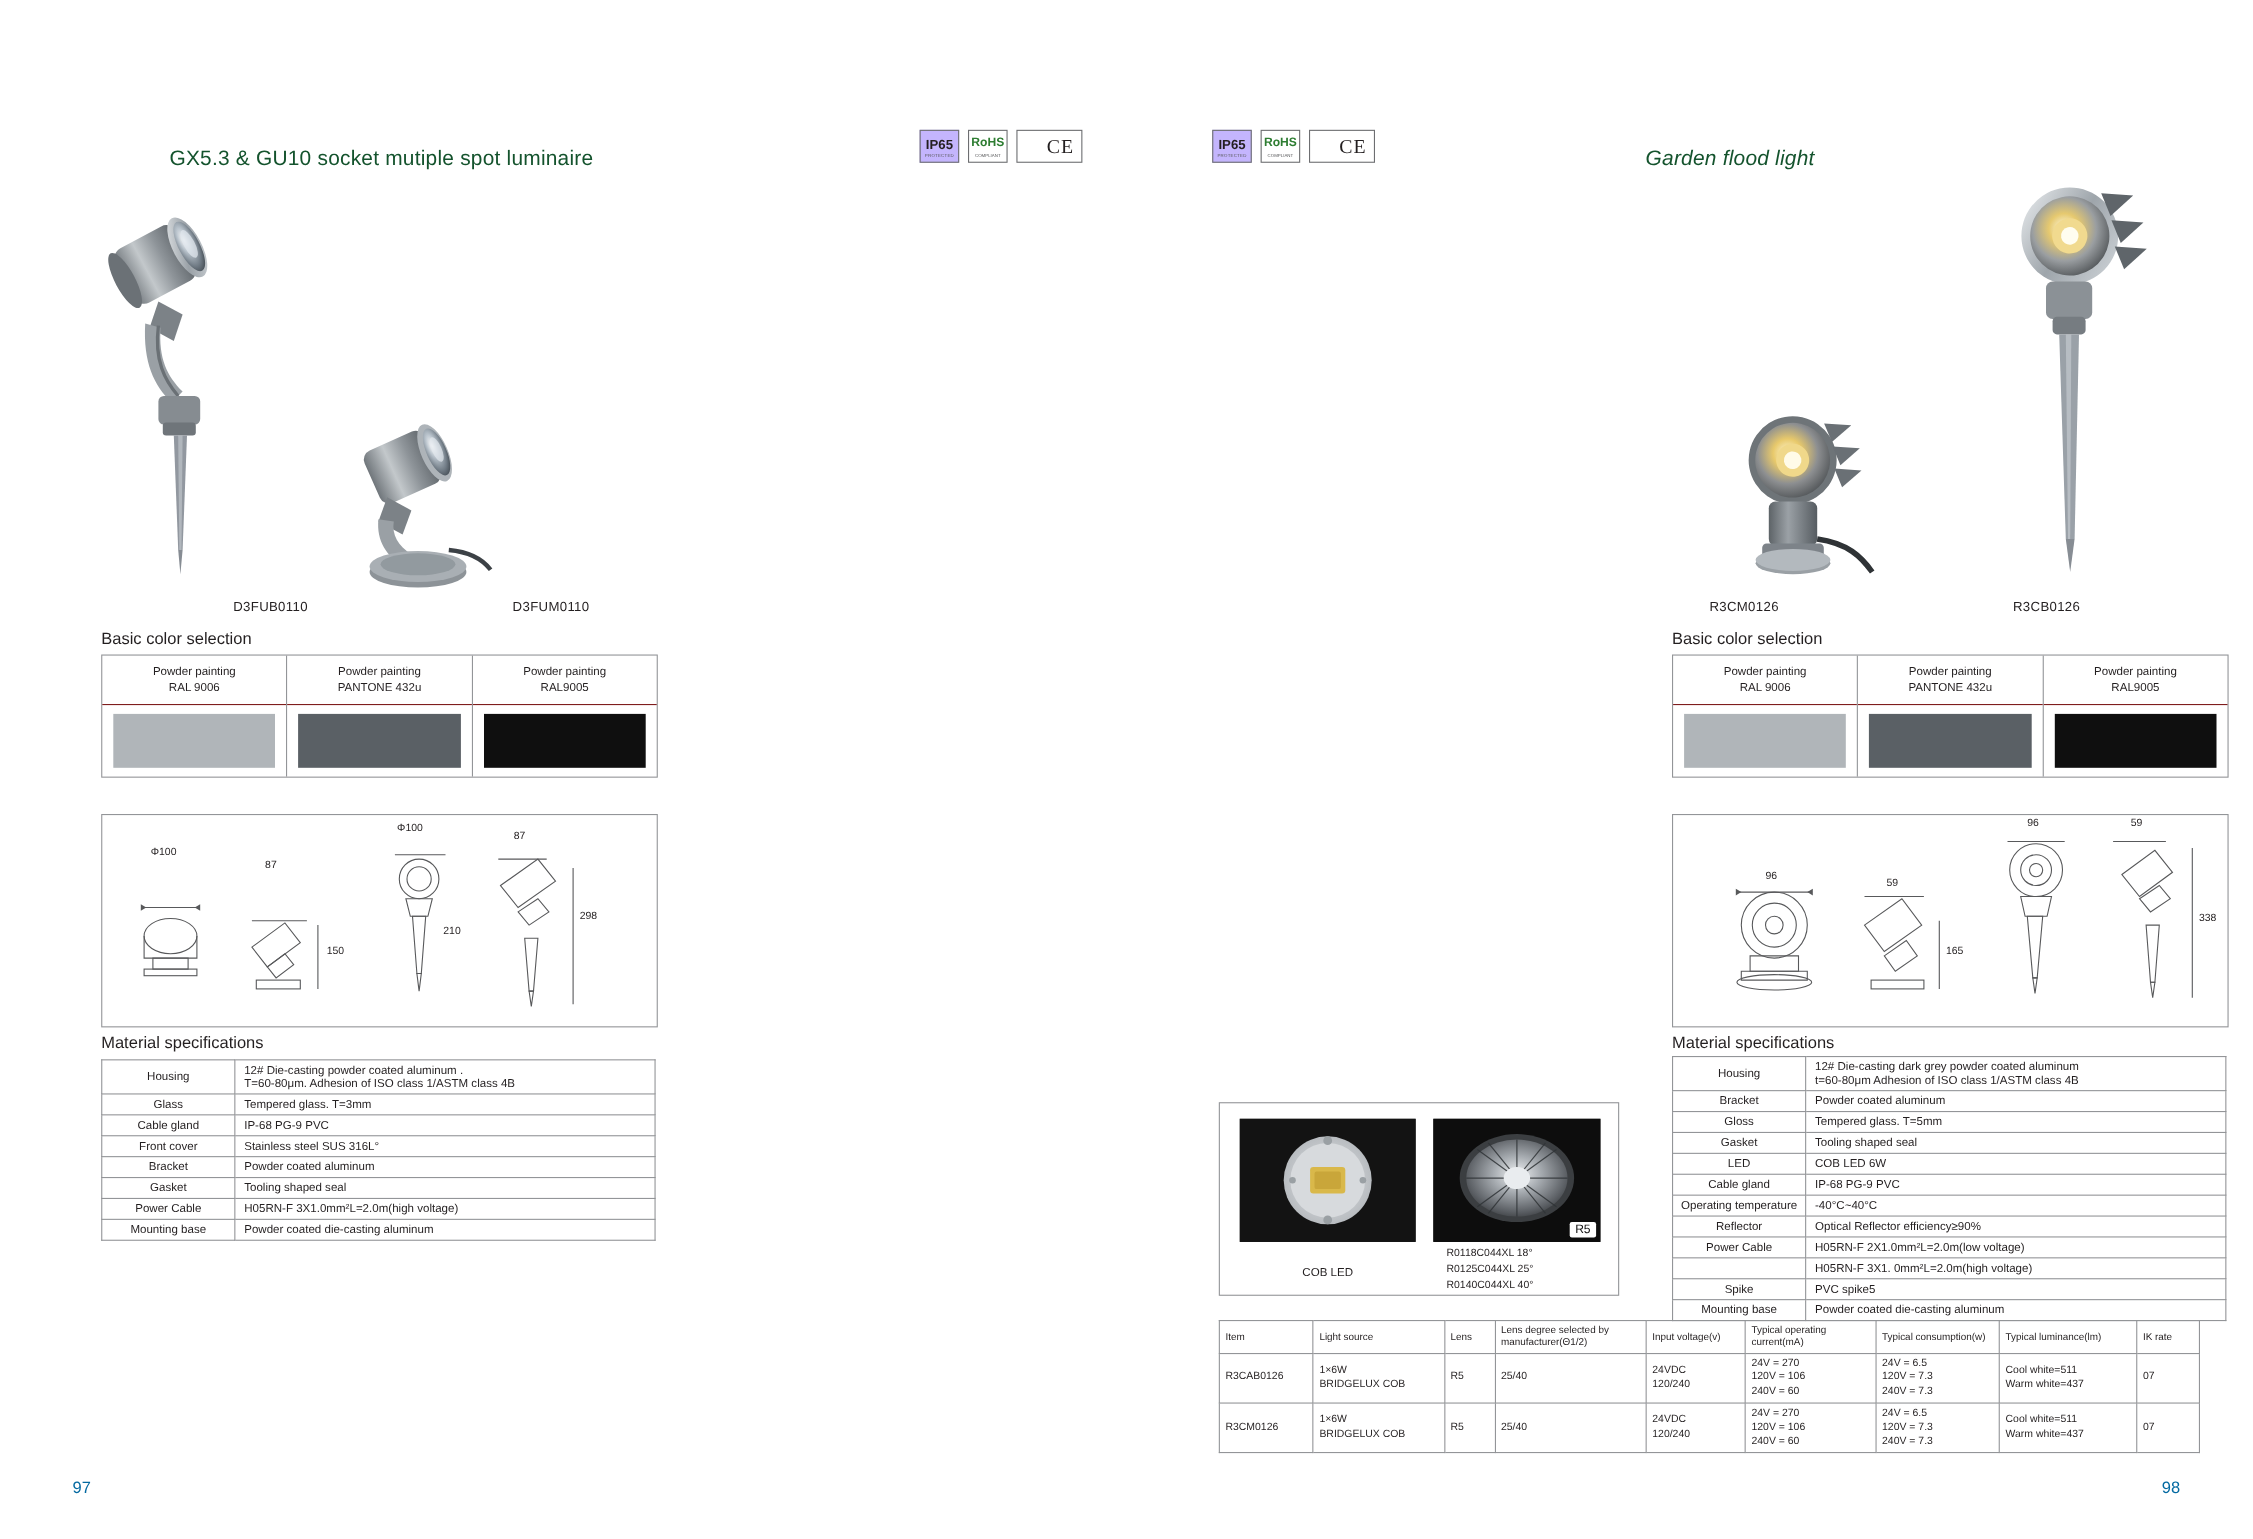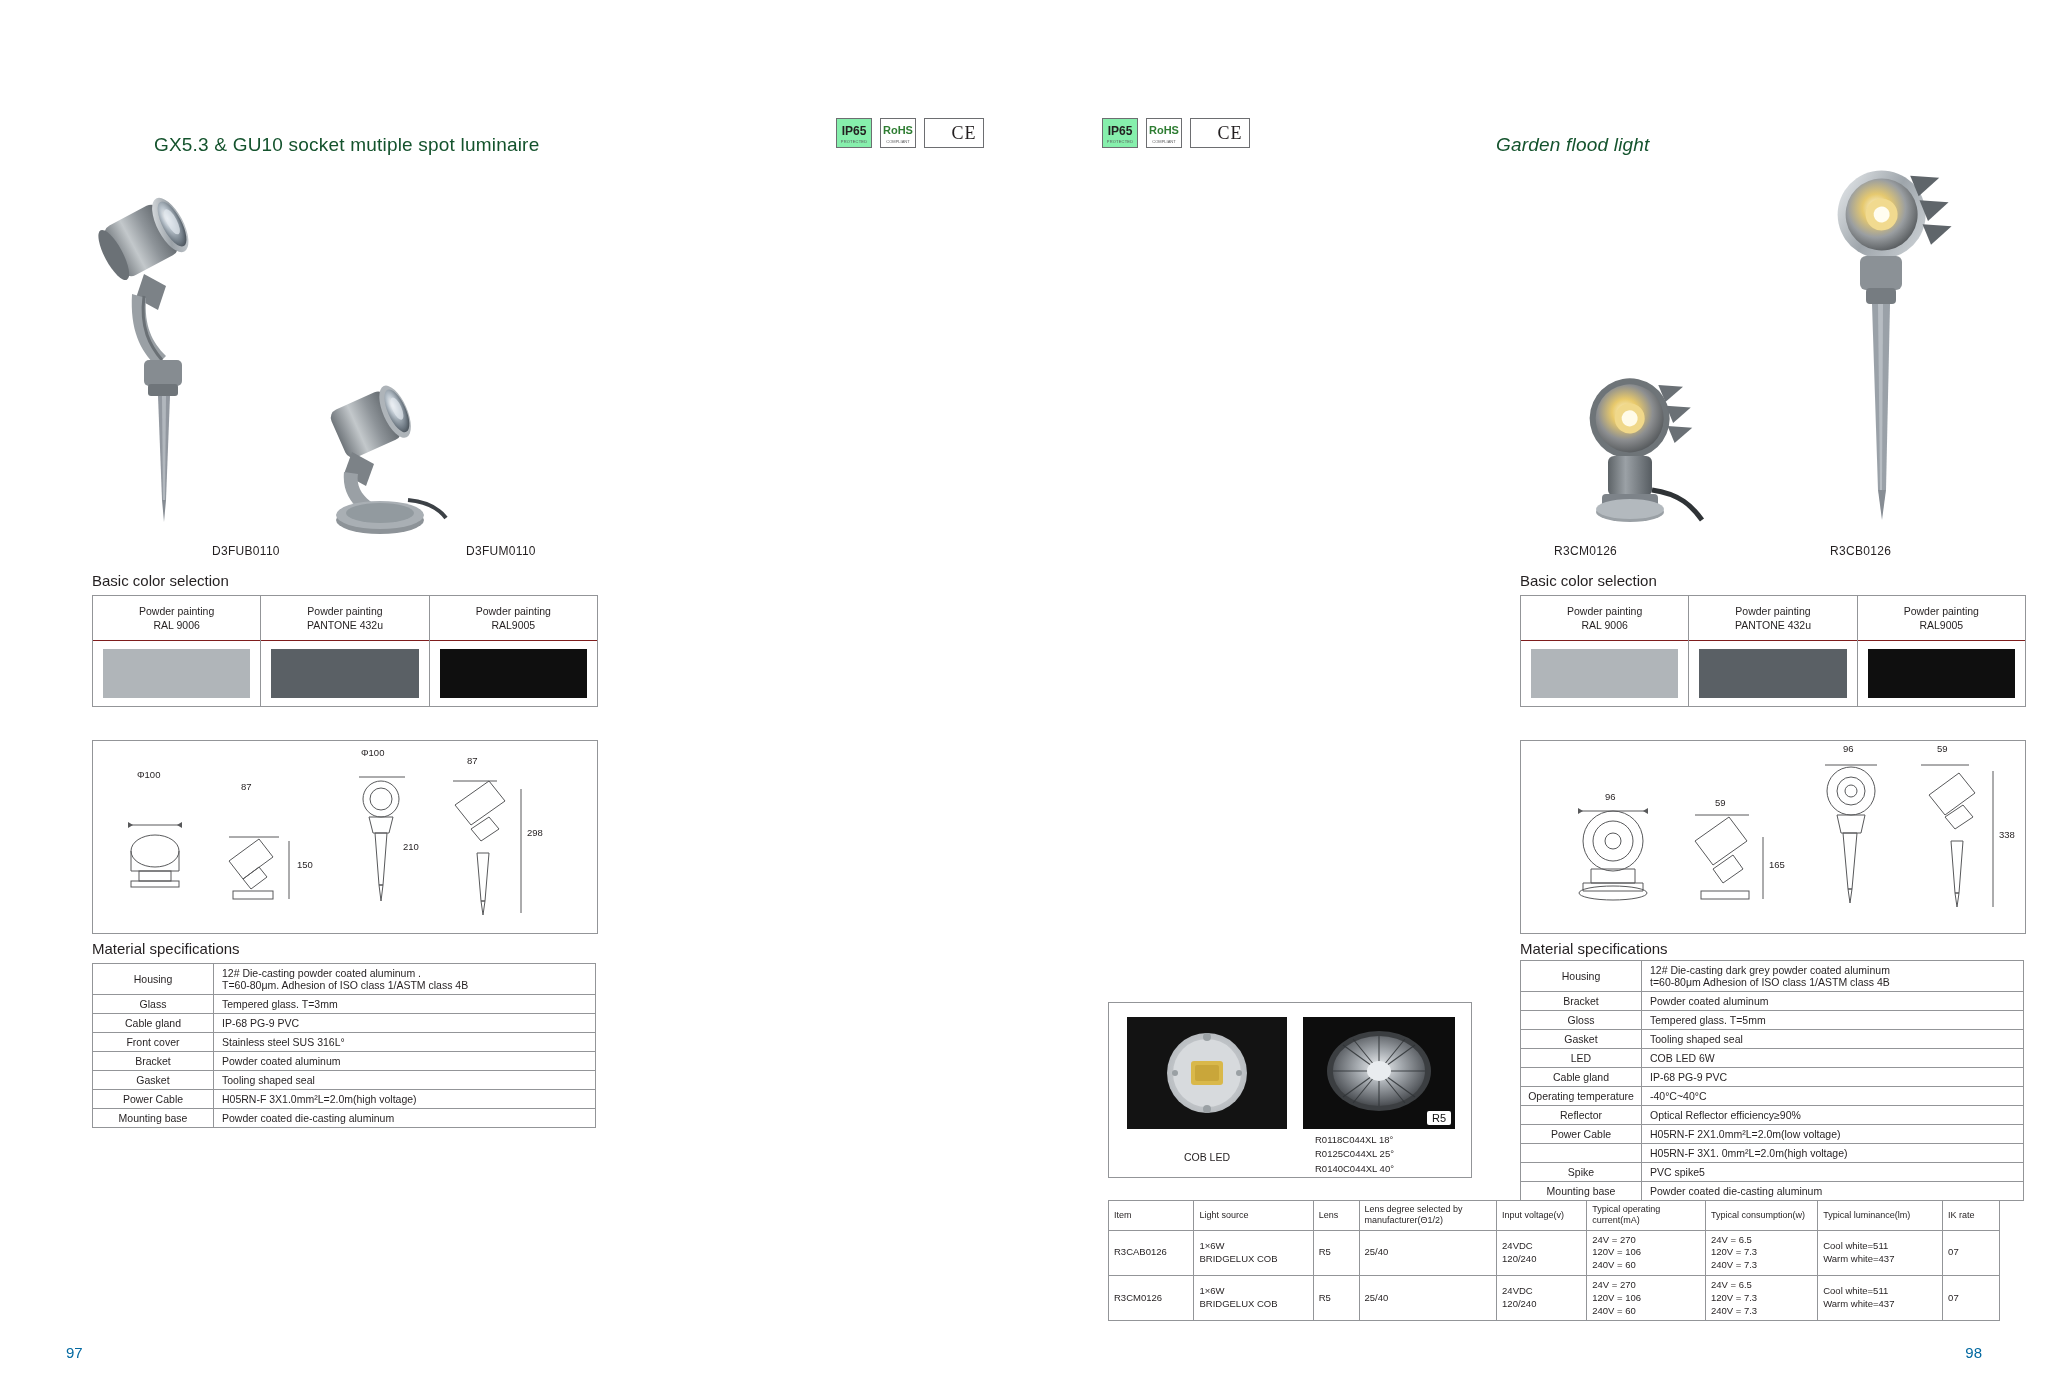--- a/index.html
+++ b/index.html
@@ -5,21 +5,21 @@
   html,body{margin:0;padding:0;background:#ffffff;}
   body{width:2048px;height:1399px;font-family:"Liberation Sans",sans-serif;color:#231f20;position:relative;overflow:hidden;}
   .page{position:absolute;top:0;width:1024px;height:1399px;}
   .page-left{left:0;}
   .page-right{left:1024px;}
 
   .ptitle{position:absolute;font-size:19px;font-weight:400;letter-spacing:.2px;color:#14532d;}
 
   
   .certrow{position:absolute;display:flex;gap:8px;align-items:center;}
-  .badge{border:1px solid #6d6e71;background:#86efac;display:flex;flex-direction:column;align-items:center;justify-content:center;}
+  .badge{border:1px solid #6d6e71;background:#c4b5fd;display:flex;flex-direction:column;align-items:center;justify-content:center;}
   .badge.ip{width:34px;height:28px;}
   .badge.ip .ipt{font-size:12px;font-weight:700;line-height:1;margin-top:2px;}
   .badge.ip .ipb{font-size:4px;line-height:1;margin-top:3px;color:#58595b;letter-spacing:.2px;}
   .badge.rohs{width:34px;height:28px;background:#fff;}
   .badge.rohs .r1{font-size:11px;font-weight:700;color:#2e7d32;line-height:1;margin-top:3px;}
   .badge.rohs .r2{font-size:4px;color:#58595b;margin-top:3px;}
   .ce{width:38px;height:28px;border:1px solid #6d6e71;display:flex;align-items:center;justify-content:center;font-size:18px;letter-spacing:1px;font-family:"Liberation Serif",serif;padding-left:20px;}
 
   
   .shead{position:absolute;font-size:15px;color:#231f20;}

